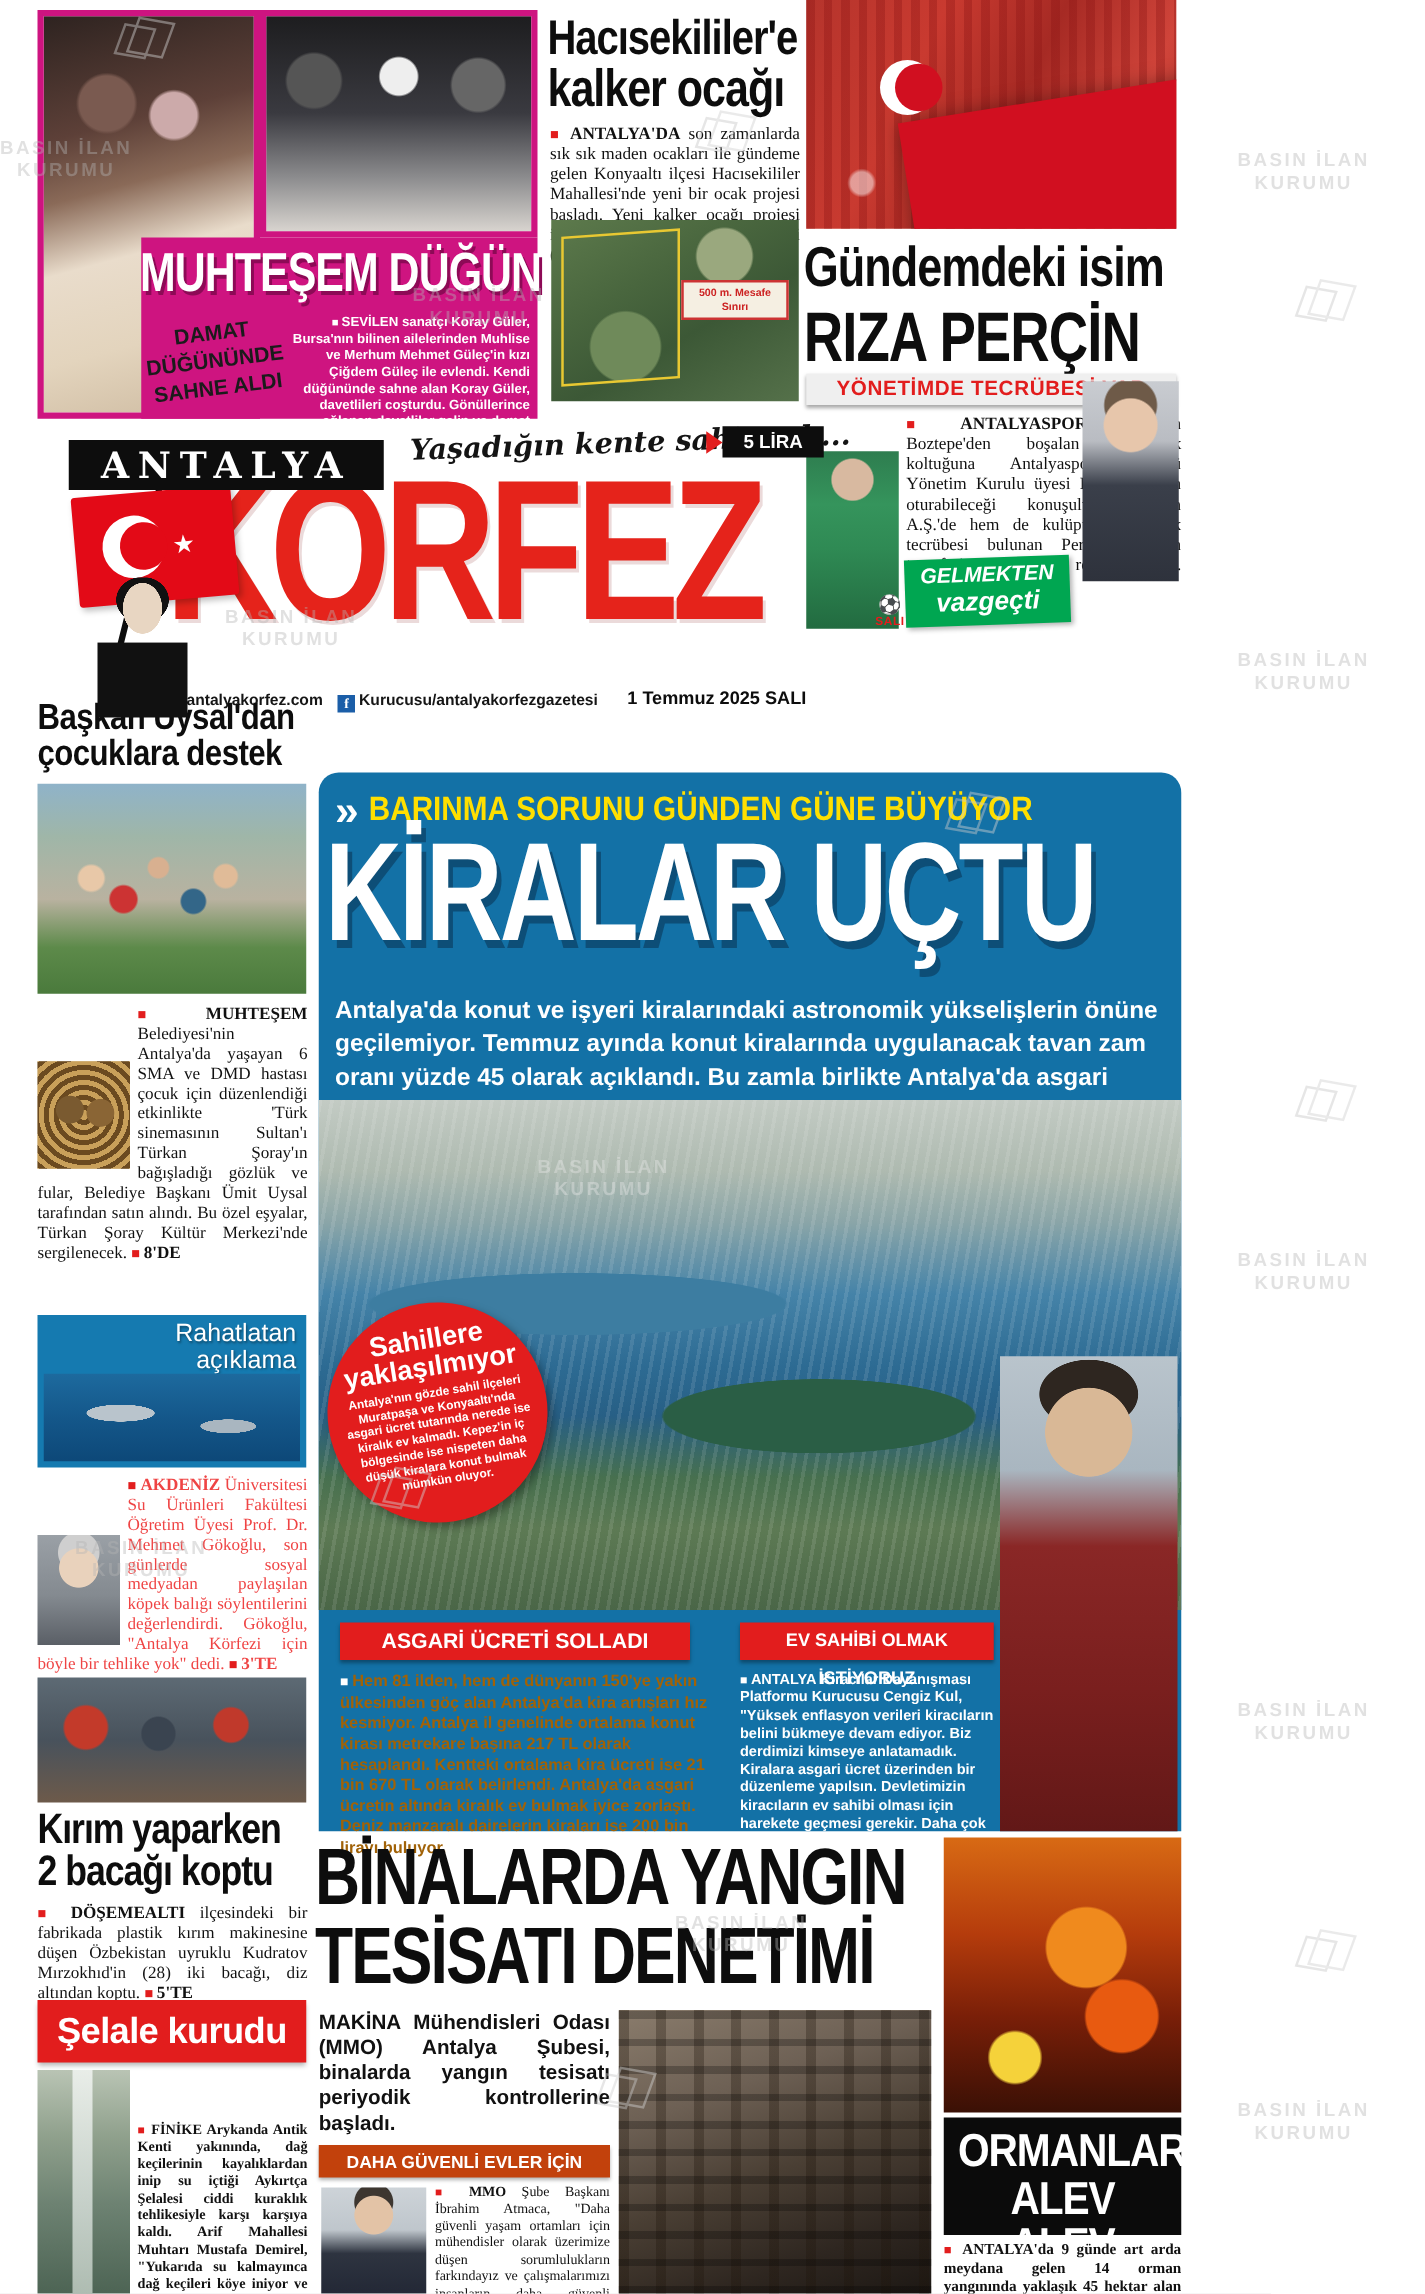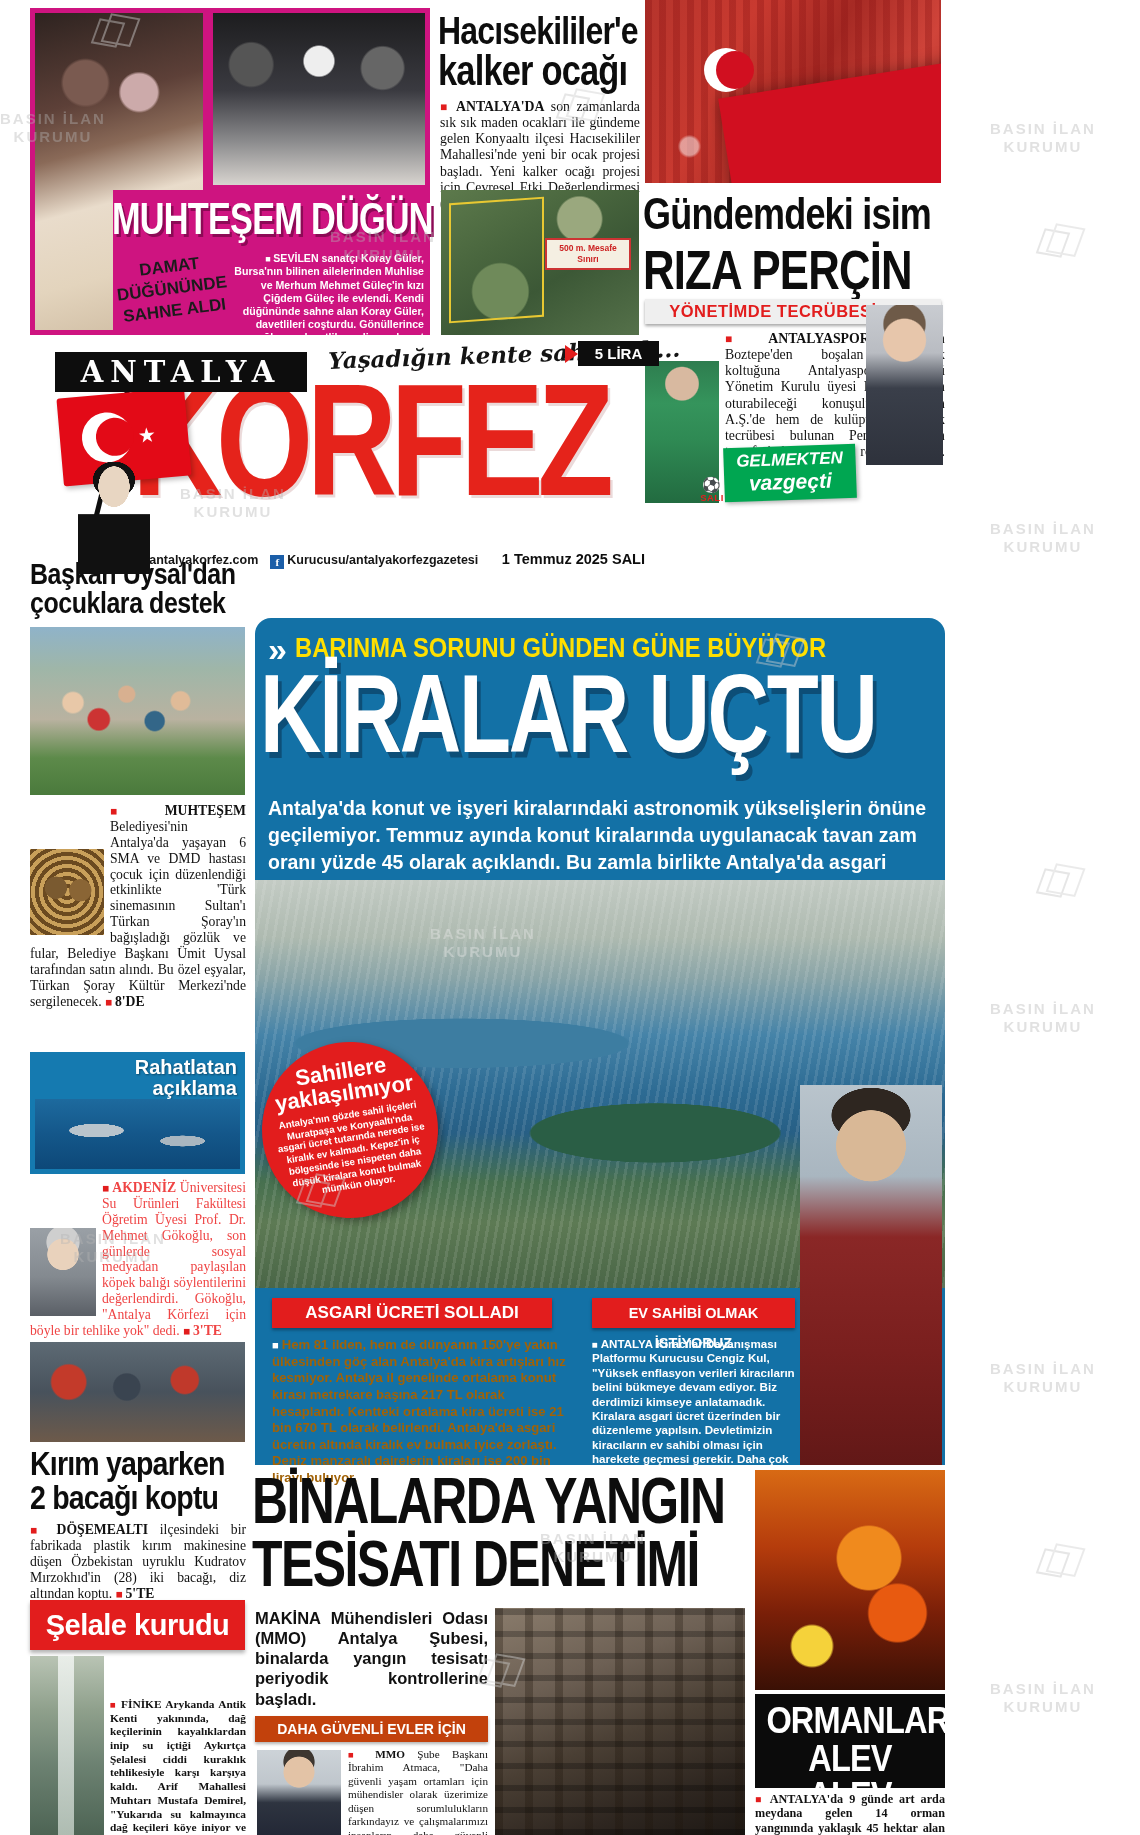--- a/index.html
+++ b/index.html
@@ -48,21 +48,21 @@
   .wed-caption { left:92px; top:256px; width:160px; color:#1b1b1b; font-weight:bold;
     font-size:17px; line-height:1.3; transform:rotate(-7deg); text-align:center; }
 
   
   .kalker-h { left:438px; top:12px; width:250px; color:#0d0d0d; font-weight:bold;
     line-height:.98; letter-spacing:-1px; transform:scaleX(.82); transform-origin:left top; }
   .kalker-h .l1 { font-size:39px; display:block; }
   .kalker-h .l2 { font-size:42px; display:block; }
   .kalker-body { left:440px; top:99px; width:200px; font-size:13.8px; line-height:1.17;
     text-align:justify; color:#111; }
-  .kalker-map { left:441px; top:190px; width:198px; height:145px;
+  .kalker-map { left:441px; top:176px; width:198px; height:145px;
     background:
       radial-gradient(circle at 70% 20%, #9aa87e 0 12%, transparent 13%),
       radial-gradient(circle at 30% 70%, #6f8a5a 0 16%, transparent 17%),
       linear-gradient(150deg, #5d7a4c 0%, #49663e 35%, #3c5836 60%, #55714a 100%); }
   .map-poly { position:absolute; left:8px; top:10px; width:95px; height:120px;
     border:2px solid #e8c832; transform:skewY(-4deg); }
   .map-label { position:absolute; right:8px; top:48px; width:86px; background:#f5efe2;
     border:2px solid #c33; color:#c22; font-weight:bold; font-size:8.5px; line-height:1.3;
     text-align:center; padding:3px 2px; }
 
@@ -162,21 +162,21 @@
   .uysal-body { left:30px; top:803px; width:216px; font-size:13.7px; line-height:1.16;
     text-align:justify; color:#111; }
   .sunglasses { float:left; width:74px; height:86px; margin:46px 6px 2px 0;
     background:
       radial-gradient(circle at 35% 45%, #7a5a30 0 16%, transparent 17%),
       radial-gradient(circle at 68% 48%, #8a6535 0 16%, transparent 17%),
       repeating-radial-gradient(circle at 50% 50%, #c9a05a 0 4px, #6b4a20 4px 8px),
       #d9cbb0; }
   .rahat-box { left:30px; top:1052px; width:215px; height:122px; background:#157ab0; }
   .rahat-title { position:absolute; right:8px; top:5px; text-align:right; color:#fff;
-    font-weight:bold; font-size:20px; line-height:1.05; text-shadow:1px 1px 2px rgba(0,0,0,.4); }
+    font-weight:normal; font-size:20px; line-height:1.05; text-shadow:1px 1px 2px rgba(0,0,0,.4); }
   .rahat-photo { position:absolute; left:5px; top:47px; width:205px; height:70px;
     background:
       radial-gradient(ellipse 22% 16% at 30% 45%, #b9c4cc 0 60%, transparent 61%),
       radial-gradient(ellipse 18% 13% at 72% 60%, #a9b6c0 0 60%, transparent 61%),
       linear-gradient(180deg, #1d6a9e 0%, #14578a 50%, #0d4878 100%); }
   .akdeniz-body { left:30px; top:1180px; width:216px; font-size:13.7px; line-height:1.16;
     text-align:justify; color:#ef4444; }
   .prof { float:left; width:66px; height:88px; margin:48px 6px 2px 0;
     background:
       radial-gradient(circle at 50% 30%, #e9d2bc 0 22%, transparent 23%),

